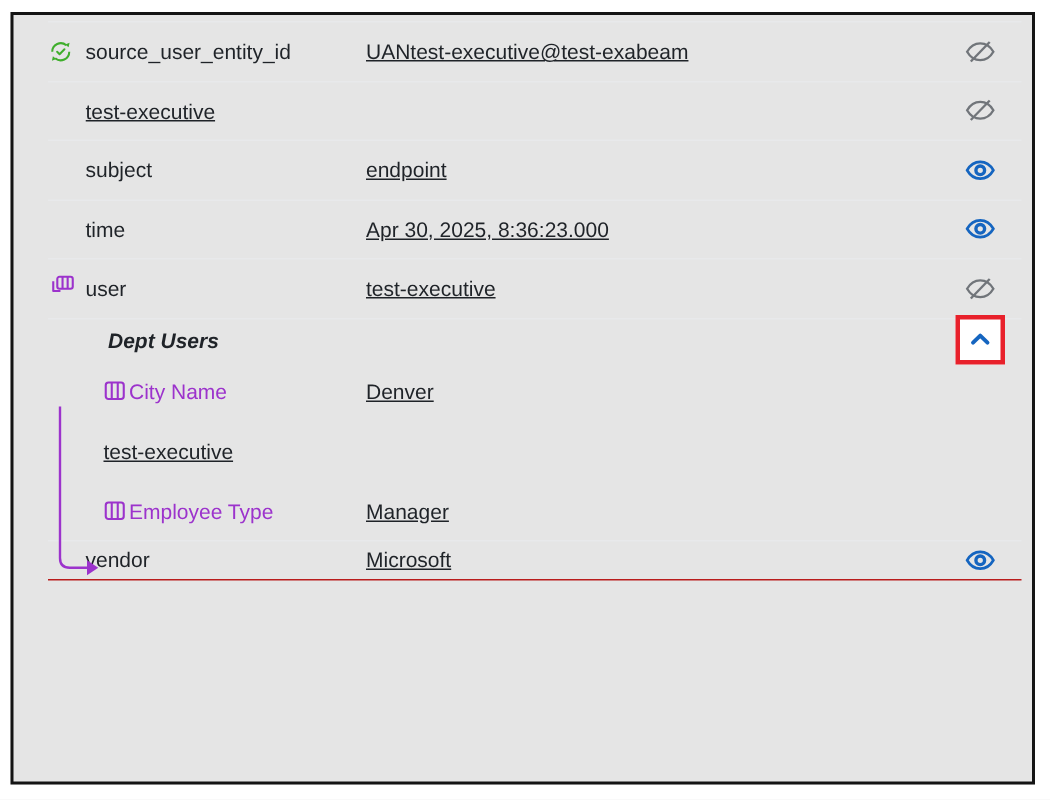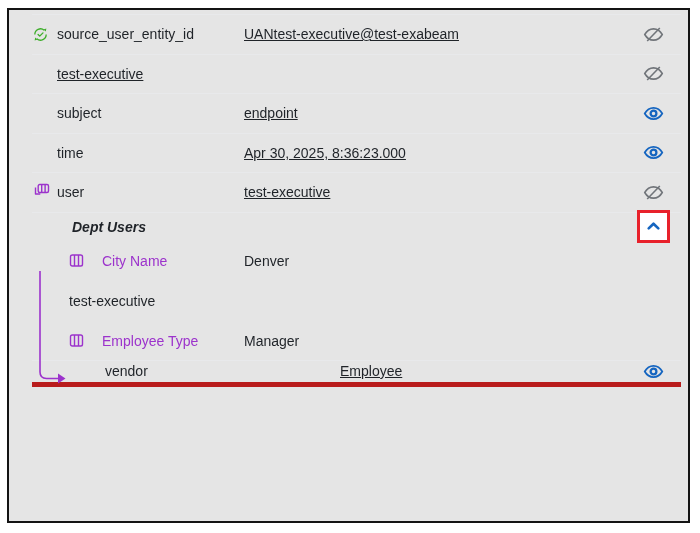--- a/index.html
+++ b/index.html
@@ -20,24 +20,24 @@
   .context-section { border-top:1px solid #e8e9eb; height:148px; }
   .row-header { display:flex; align-items:center; height:28px; padding:0 2px 0 40px;
                 overflow:visible; }
   .row-header .hdr-title { width:172px; font-size:14px; font-weight:700; color:#1f2328;font-style:italic; }
   .row-header .spacer { flex:1; }
   .highlight-box { width:33px; height:33px; border:3px solid #e8212b;
                    display:flex; align-items:center; justify-content:center;
                    background:#fff; }
   .row-attr { display:flex; align-items:center; height:40px; padding-left:37px;
               font-size:14px; }
-  .attr-key { width:175px; display:flex; align-items:center; gap:18px; color:#9c33cc; }
-  .attr-value { flex:1; color:#1f2328; }
+  .attr-key { width:175px; display:flex; align-items:center; gap:2px; color:#9c33cc; }
+  .attr-value { flex:1; color:#1f2328;text-decoration:underline; }
 
-  .row-bottom-last { border-bottom:5px solid #b91c1c; height:27px;gap:48px; }
+  .row-bottom-last { border-bottom:1px solid #b91c1c; height:27px; }
 
   .connector-svg { position:absolute; left:24px; top:260px; pointer-events:none; }
   svg { display:block; }
 </style>
 </head>
 <body>
 
 <div class="frame">
   <div class="rows-wrap">
 
@@ -153,21 +153,21 @@
           <span>Employee Type</span>
         </span>
         <span class="attr-value">Manager</span>
       </div>
     </div>
 
 
     <div class="row row-bottom-last">
       <span class="cell-icon"></span>
       <span class="cell-key">vendor</span>
-      <span class="cell-value">Employee</span>
+      <span class="cell-value">Microsoft</span>
       <span class="cell-eye">
         <svg width="21" height="21" viewBox="0 0 24 24" fill="none" stroke="#1565c0" stroke-width="2">
           <path d="M2 12C4.5 7.6 8 5.6 12 5.6s7.5 2 10 6.4c-2.5 4.4-6 6.4-10 6.4S4.5 16.4 2 12Z"></path>
           <circle cx="12" cy="12" r="3.3" stroke-width="2.6"></circle>
         </svg>
       </span>
     </div>
 
   </div>
 

